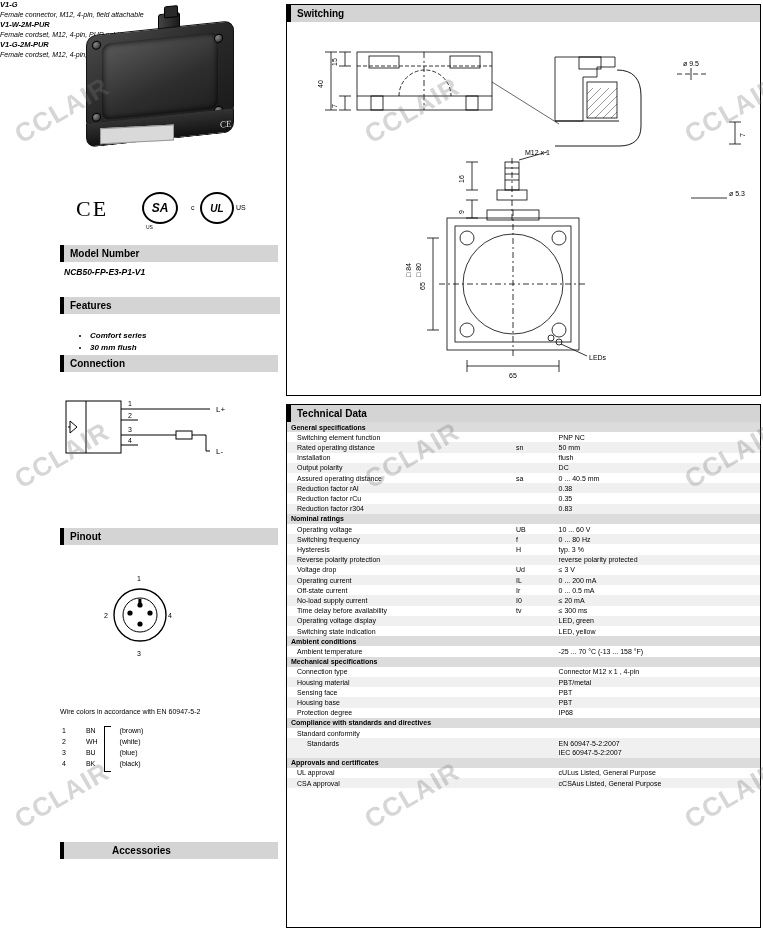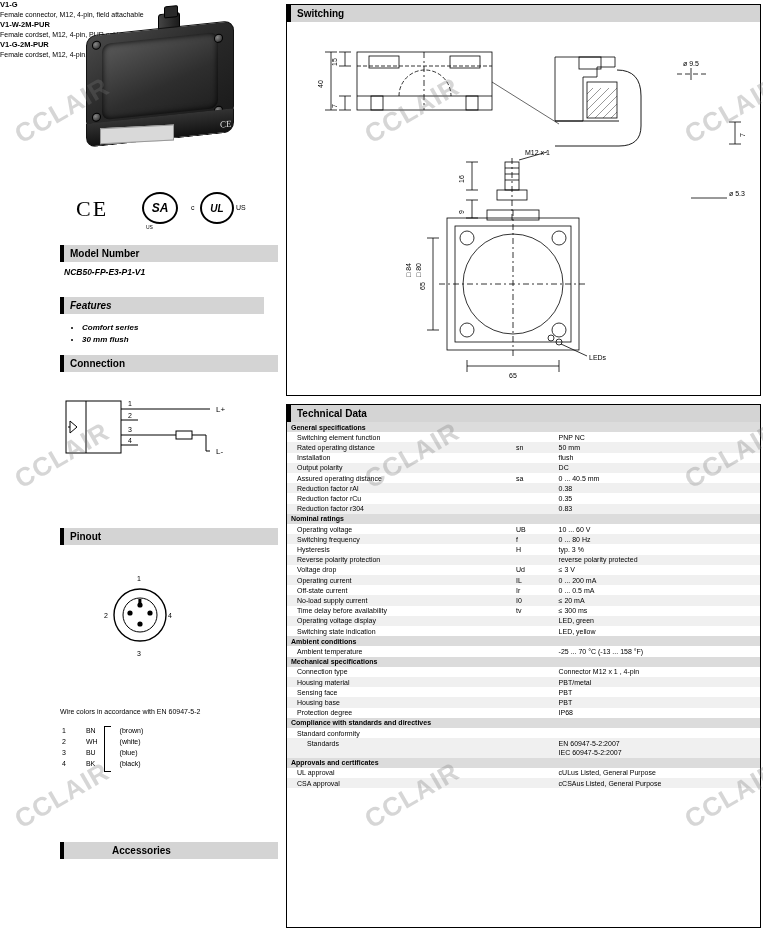--- a/index.html
+++ b/index.html
@@ -105,40 +105,40 @@
     border-left:4px solid #000;
     font-weight:bold; font-size:10px;
     padding:3px 6px;
     position:absolute;
   }
   .sec-body { position:absolute; font-size:8px;font-style:italic; }
 
   .model-bar   { left:60px; top:245px; width:218px; }
   .model-value { left:64px; top:267px; font-weight:bold; font-size:8.5px; }
 
-  .features-bar { left:60px; top:297px; width:204px;font-style:italic; }
+  .features-bar { left:60px; top:297px; width:220px; }
   .features-list { left:64px; top:318px; width:210px; }
-  .features-list ul { margin:4px; padding-left:14px; }
+  .features-list ul { margin:12px; padding-left:14px; }
   .features-list li { font-weight:bold; font-size:8px; line-height:12px; }
 
   .connection-bar { left:60px; top:355px; width:218px; }
 
   .conn-diagram { position:absolute; left:58px; top:395px; width:215px; height:75px; }
 
   .pinout-bar { left:60px; top:528px; width:218px; }
   .pinout-diagram { position:absolute; left:60px; top:555px; width:215px; height:110px; }
 
   .wirecolors-note { position:absolute; left:60px; top:708px; font-size:7px; }
   .wire-table { position:absolute; left:62px; top:725px; font-size:7px; border-collapse:collapse; }
   .wire-table td { padding:0 6px 0 0; line-height:11px; font-size:7px; }
   .wire-brace { position:absolute; left:104px; top:726px; width:7px; height:46px;
                 border:1px solid #000; border-right:none; }
 
   .accessories-bar { left:60px; top:842px; width:218px;padding-left:48px; }
-  .accessories-body { left:60px; top:866px; width:218px; font-size:7px; line-height:10px; }
+  .accessories-body { left:60px; top:866px; width:218px; font-size:7px; line-height:10px;font-style:italic; }
   .accessories-body .acc-name { font-weight:bold; font-size:7.5px; }
 
   
   .right-col { position:absolute; left:286px; top:0; width:477px; height:935px; }
 
   .panel { position:absolute; border:1px solid #000; background:#fff; }
   .panel-title {
     background:#d4d4d4; border-left:4px solid #000;
     font-weight:bold; font-size:10px; padding:3px 6px;
   }

